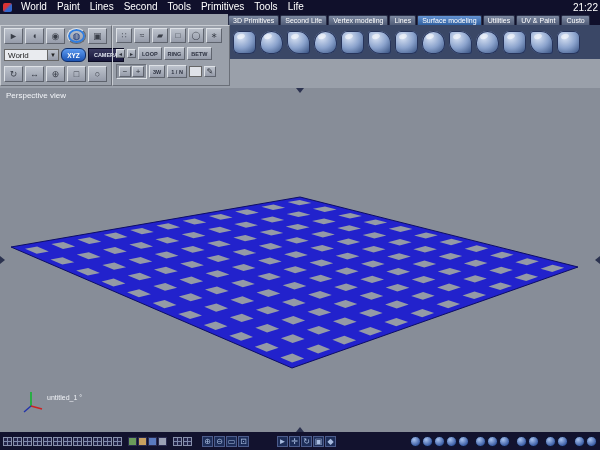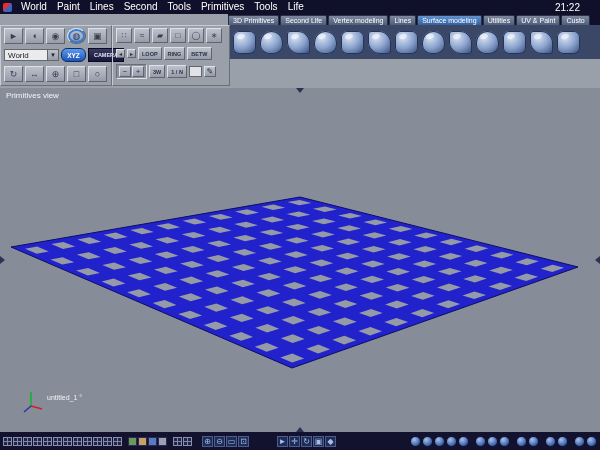--- a/index.html
+++ b/index.html
@@ -5,21 +5,21 @@
   html,body{margin:0;padding:0;background:#555;}
   .app{position:relative;width:600px;height:450px;overflow:hidden;
        font-family:"Liberation Sans",sans-serif;background:#9aa0aa;}
 
   
   .menubar{position:absolute;top:0;left:0;right:0;height:14px;background:#10102b;
            display:flex;align-items:center;color:#fff;font-size:10px;}
   .app-icon{width:9px;height:9px;margin:0 4px 0 3px;border-radius:2px;
             background:linear-gradient(135deg,#d33 40%,#36c 60%);}
   .menu-item{padding:0 5px;line-height:14px;cursor:default;}
-  .clock{margin-left:auto;padding-right:20px;}
+  .clock{margin-left:auto;padding-right:2px;}
 
   
   .tabrow{position:absolute;top:14px;left:0;right:0;height:11px;background:#10102b;
           display:flex;align-items:flex-end;overflow:hidden;}
   .tab-filler{width:228px;flex:none;height:11px;background:#9aa0aa;
               border-top:1px solid #c8ccd2;}
   .tab{flex:none;font-size:7px;color:#fff;background:linear-gradient(#7c88a0,#515d78);
        padding:1px 4px 0;margin-right:1px;height:10px;box-sizing:border-box;
        border:1px solid #2a3048;border-bottom:0;border-radius:2px 2px 0 0;white-space:nowrap;}
   .tab.active{background:linear-gradient(#6493d2,#31609f);}
@@ -318,21 +318,21 @@
         <polygon points="515.3,174.2 527.2,170.3 538.9,173.3 526.9,177.2" fill="#949aa6"></polygon>
         <polygon points="540.6,180.8 552.5,176.8 564.2,179.7 552.2,183.9" fill="#949aa6"></polygon>
         <polygon points="296.0,0.0 304.0,0.0 300.0,5.0" fill="#2c3350"></polygon>
         <polygon points="296.0,344.0 304.0,344.0 300.0,339.0" fill="#2c3350"></polygon>
         <polygon points="0.0,168.0 0.0,176.0 5.0,172.0" fill="#2c3350"></polygon>
         <polygon points="600.0,168.0 600.0,176.0 595.0,172.0" fill="#2c3350"></polygon>
         <line x1="31" y1="318" x2="31" y2="304" stroke="#00bb22" stroke-width="1.4"></line>
         <line x1="31" y1="318" x2="42" y2="321" stroke="#cc2222" stroke-width="1.4"></line>
         <line x1="31" y1="318" x2="24" y2="324" stroke="#2233aa" stroke-width="1.4"></line>
       </svg>
-    <span class="vp-label" data-name="viewport-label">Primitives view</span>
+    <span class="vp-label" data-name="viewport-label">Perspective view</span>
     <span class="obj-label" data-name="object-name-label">untitled_1 °</span>
   </div>
 
   <div class="bottombar" data-name="bottom-toolbar">
     <div class="grp" data-name="viewport-layout-group">
         <div class="bb-sq" data-name="single-view-icon"></div>
         <div class="bb-sq" data-name="four-views-icon"></div>
         <div class="bb-sq" data-name="three-views-left-icon"></div>
         <div class="bb-sq" data-name="three-views-right-icon"></div>
         <div class="bb-sq" data-name="two-views-horizontal-icon"></div>

